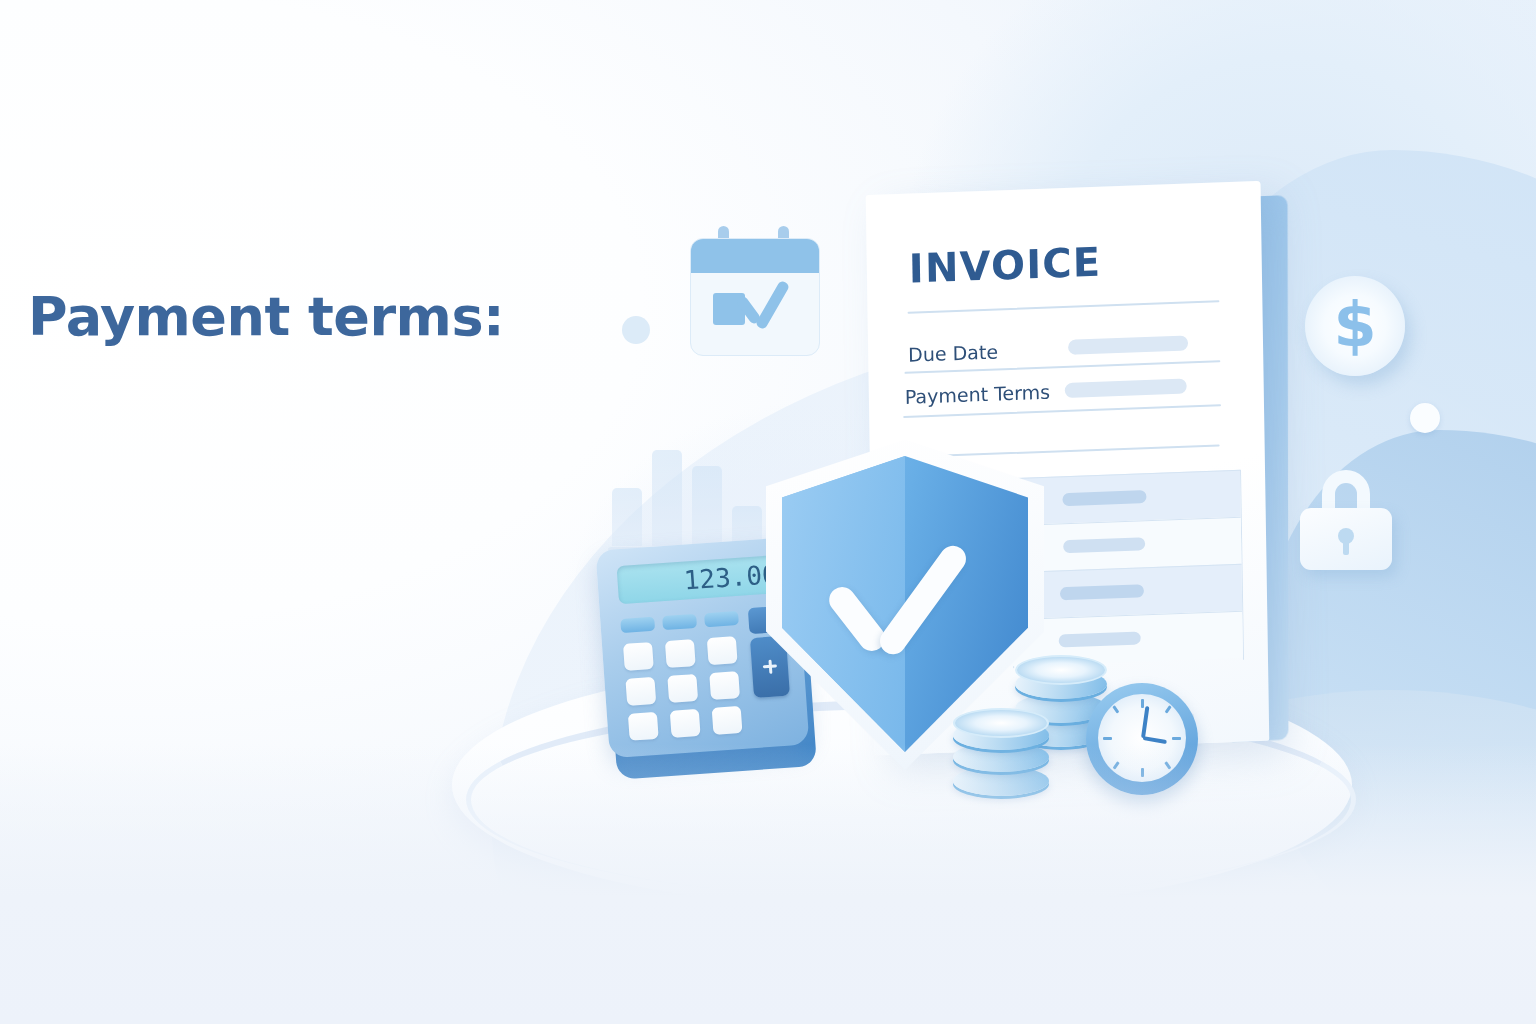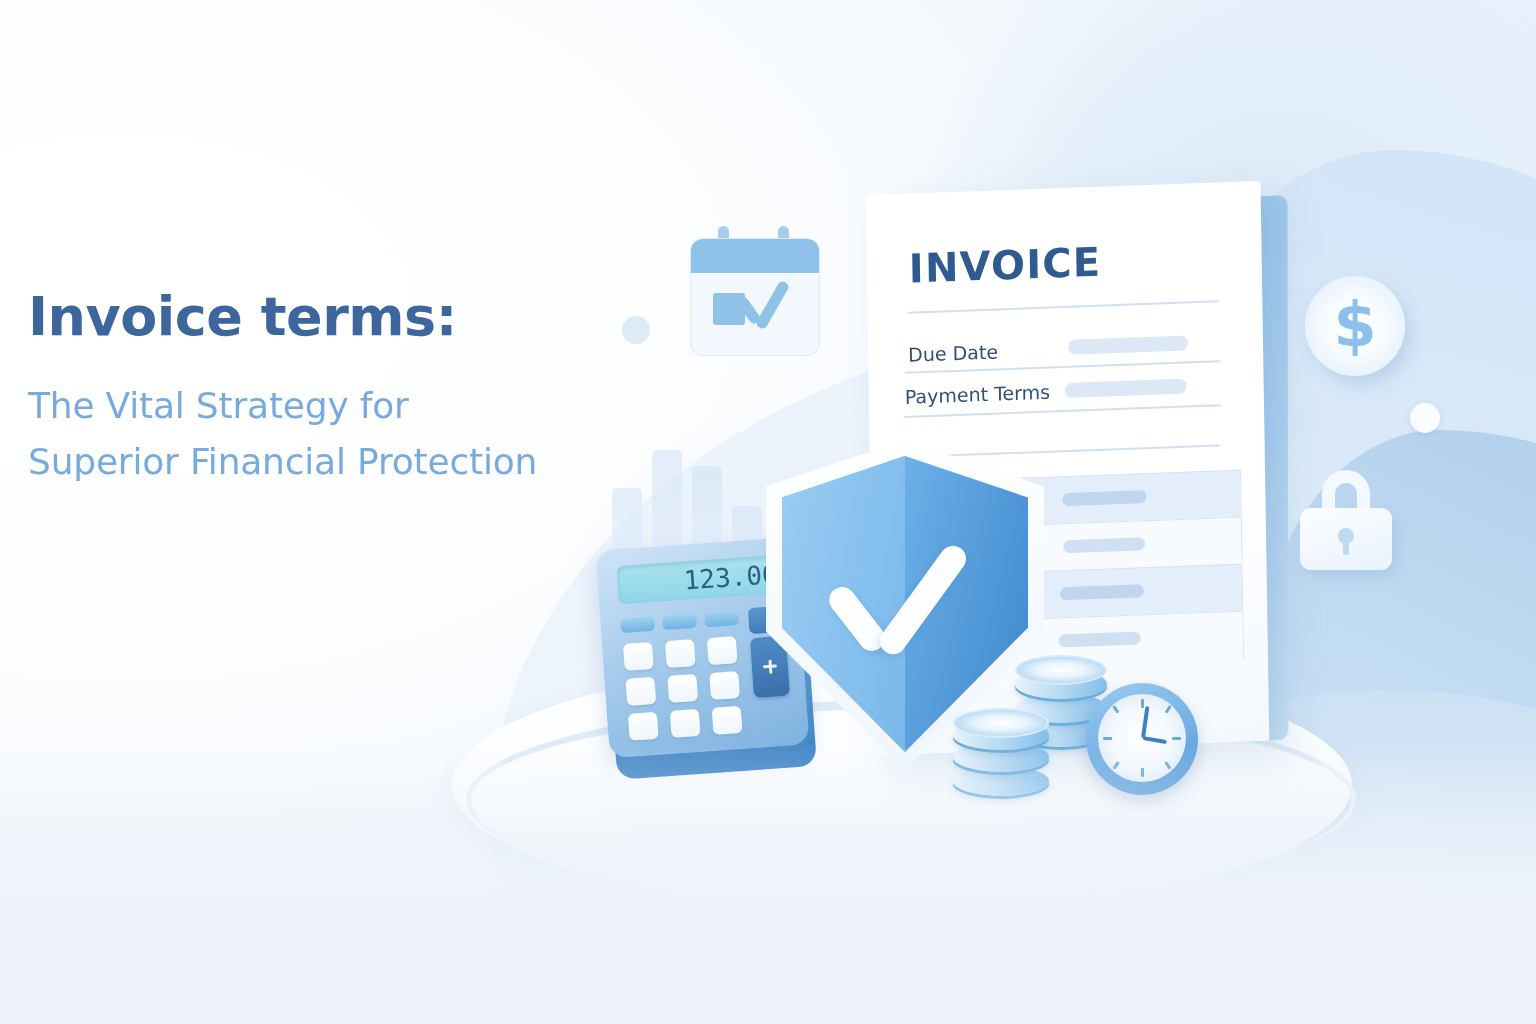--- a/index.html
+++ b/index.html
@@ -347,25 +347,21 @@
 <div id="stage">
 
   <div class="bg-wash-right"></div>
   <div class="bg-wave-a"></div>
   <div class="bg-wave-b"></div>
   <div class="bg-wave-c"></div>
   <div class="bg-wave-d"></div>
   <div class="bg-soft-circle"></div>
 
   <div class="headline">
-    <h1>Invoice terms:</h1>
-    <div class="sub">
-      <div>The Vital Strategy for</div>
-      <div>Superior Financial Protection</div>
-    </div>
+    <h1>Payment terms:</h1>
   </div>
 
   <div class="podium"></div>
   <div class="podium-rim"></div>
 
   <div class="calendar">
     <div class="cal-ring l"></div>
     <div class="cal-ring r"></div>
     <div class="cal-body">
       <div class="cal-head"></div>

